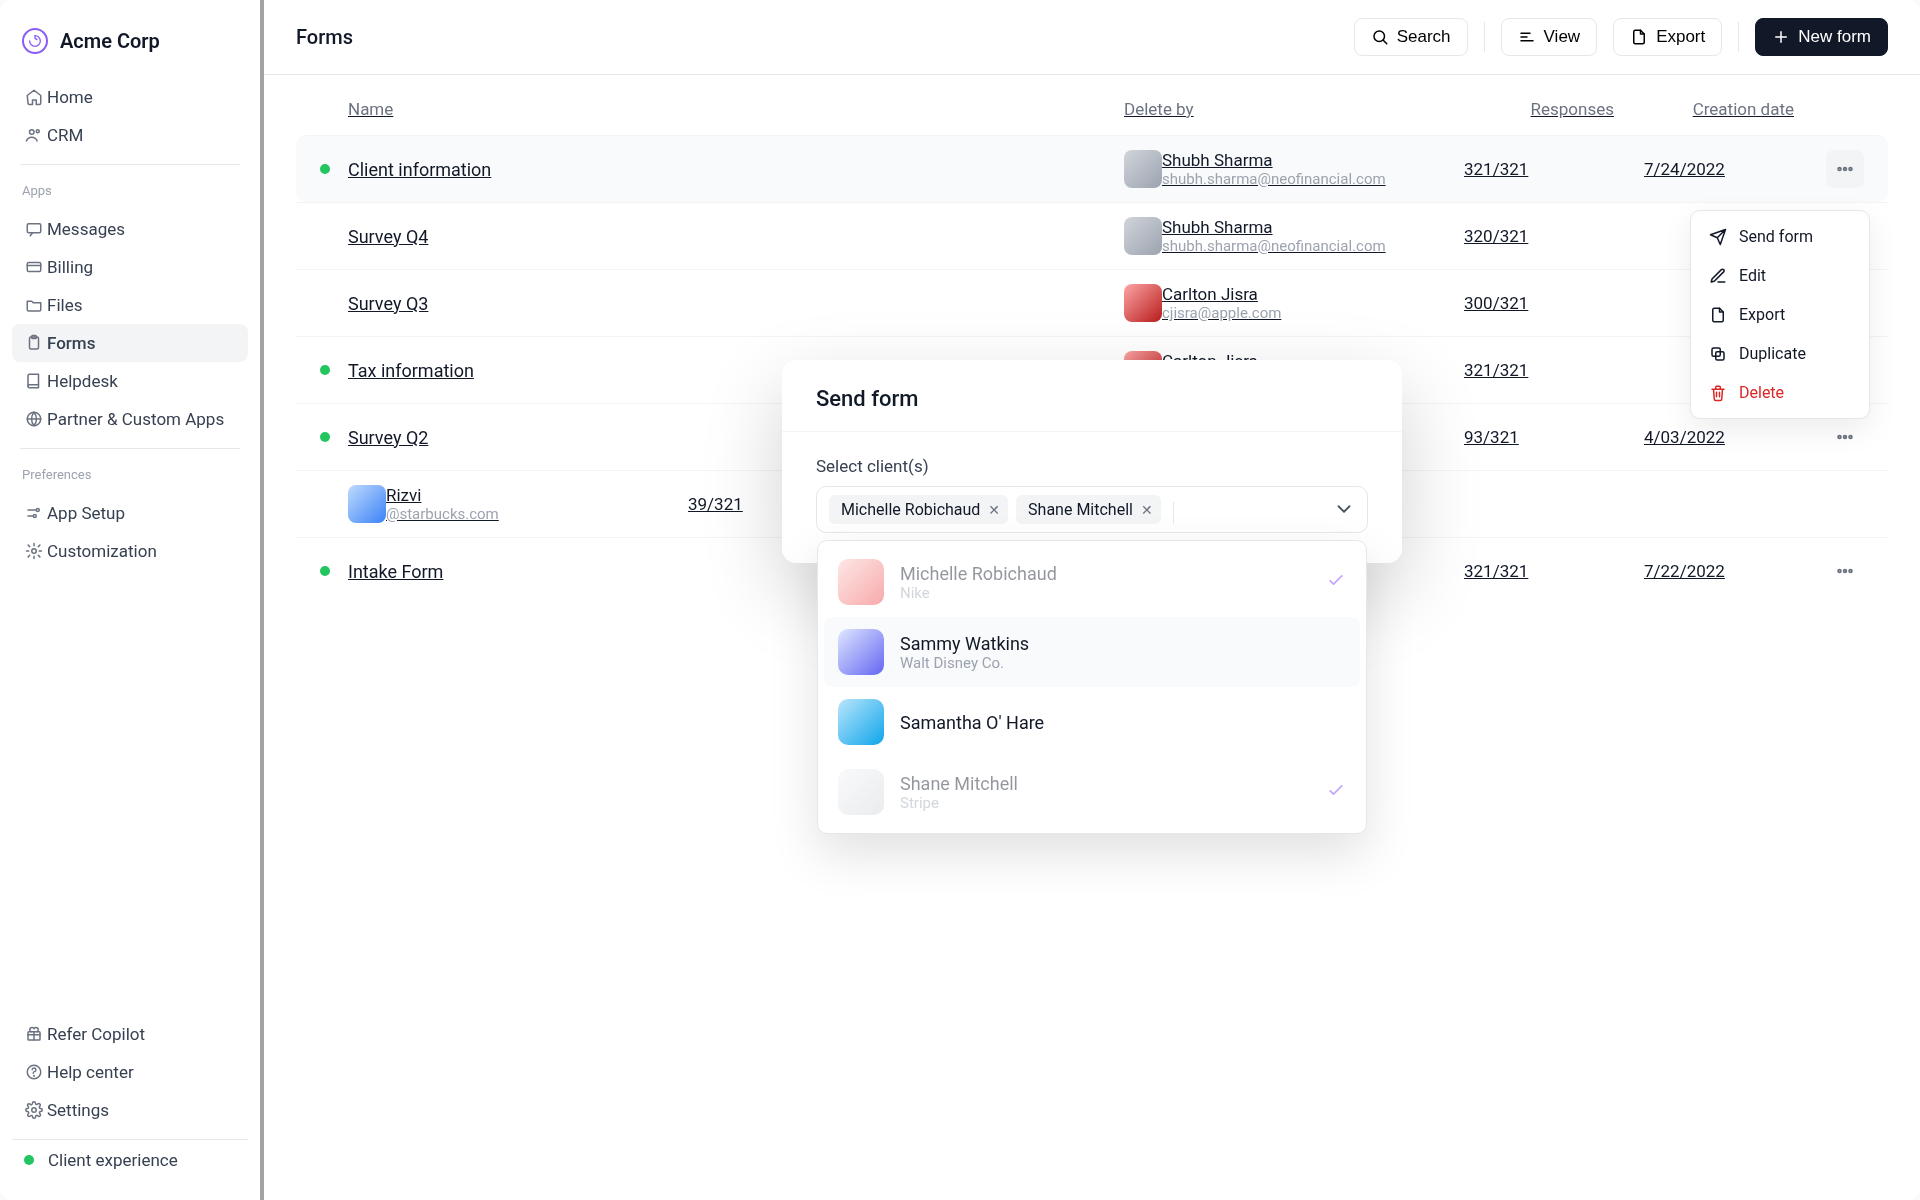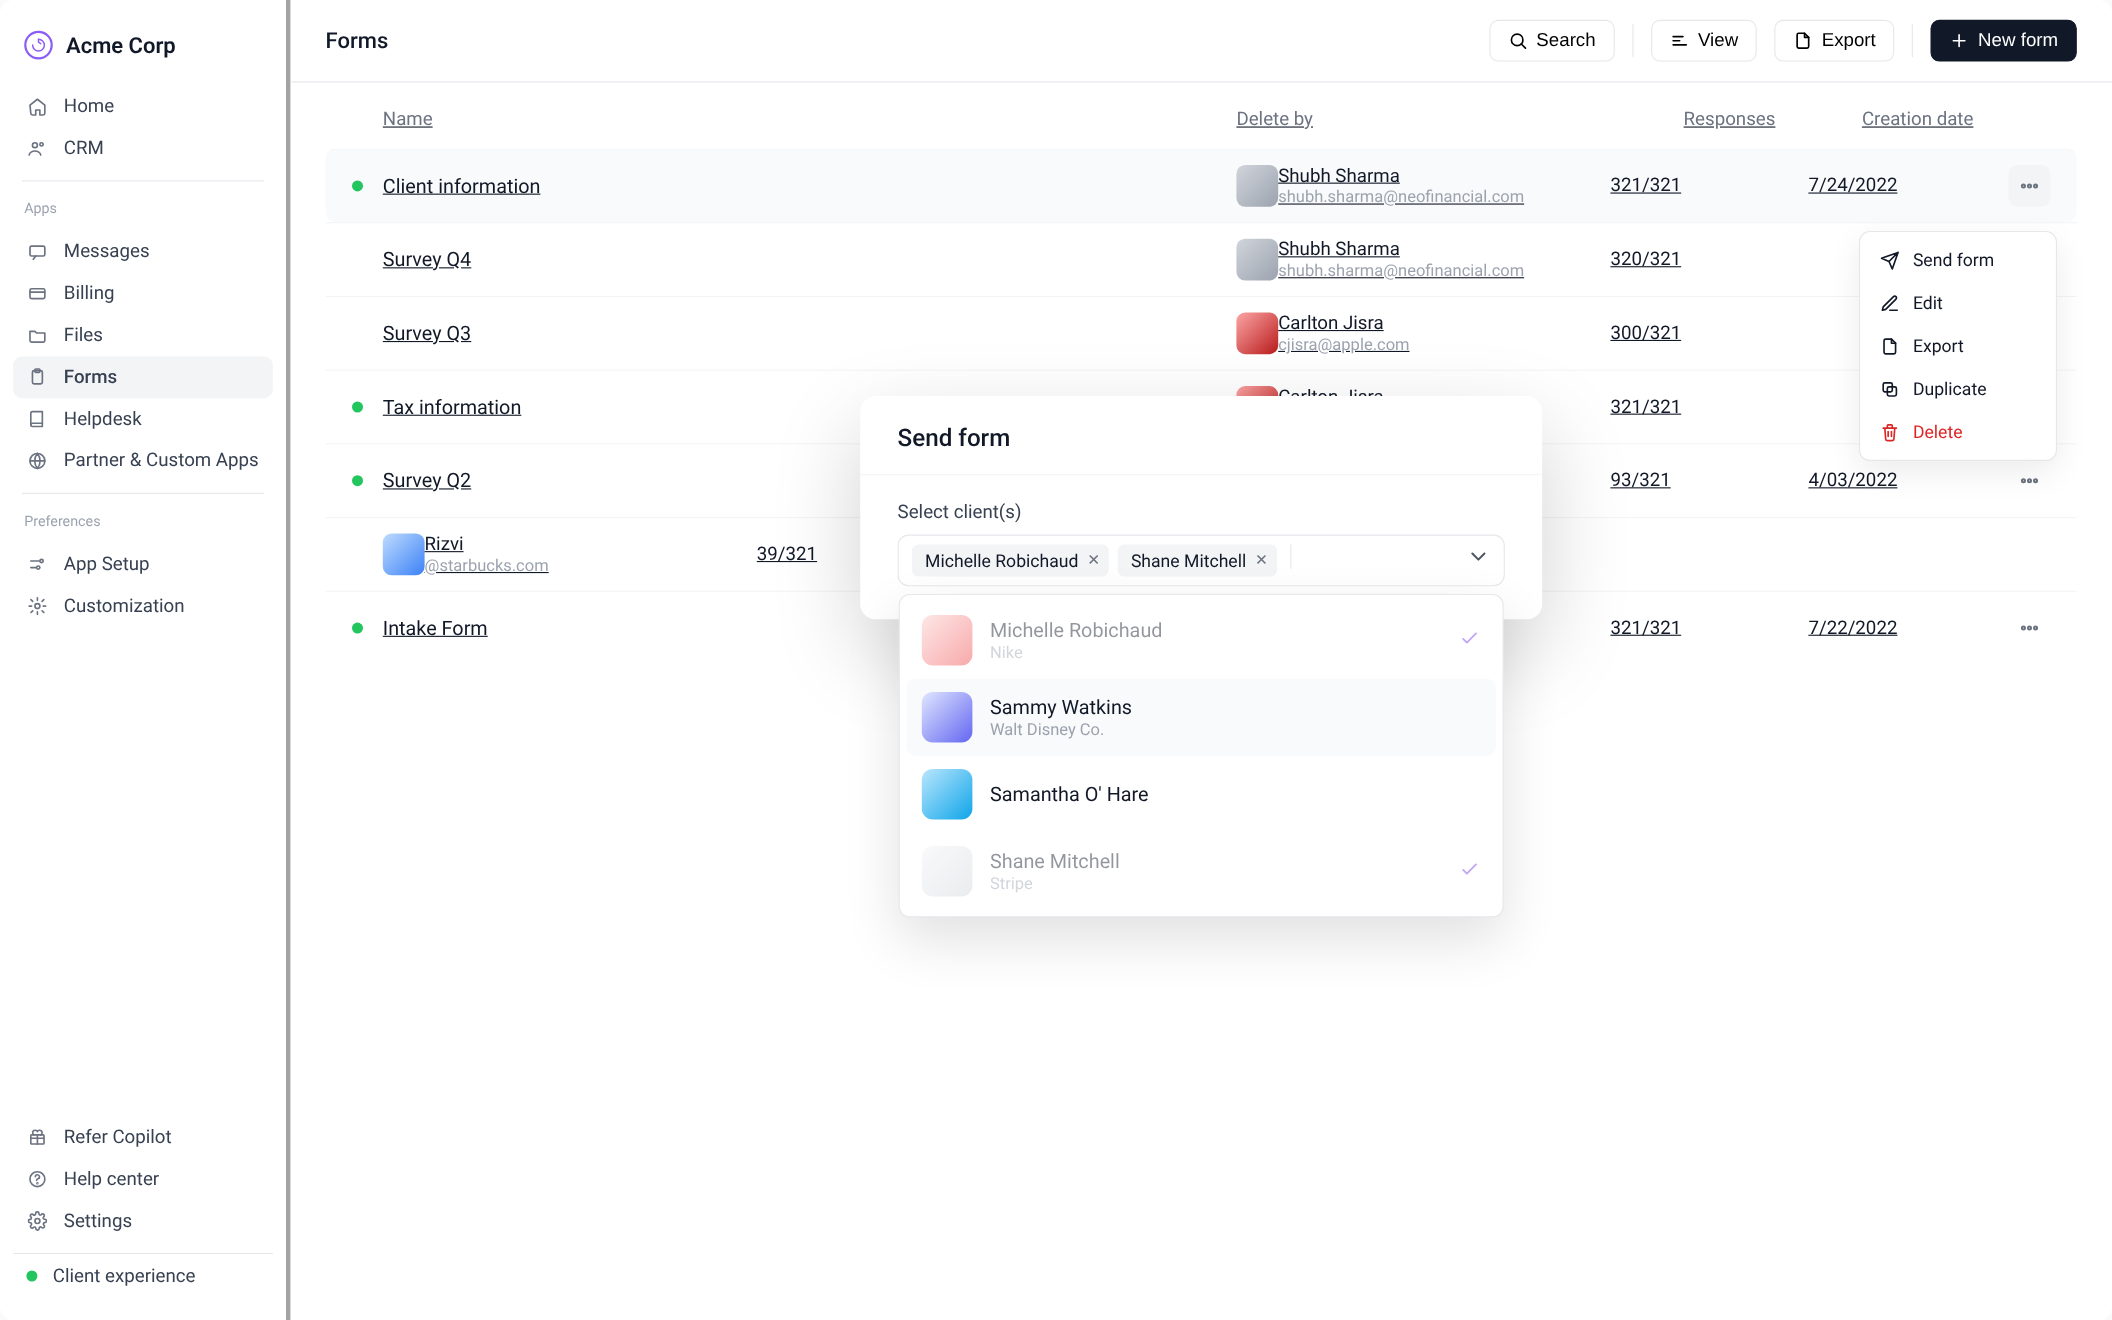--- a/index.html
+++ b/index.html
@@ -4,21 +4,21 @@
 <style>
 * { box-sizing: border-box; margin: 0; padding: 0; }
 body { font-family: -apple-system, BlinkMacSystemFont, "Segoe UI", Roboto, sans-serif; color: #111827; background: #f9fafb; width: 1920px; height: 1200px; overflow: hidden; }
 .app { display: flex; width: 100%; height: 100%; background: #fff; border-radius: 12px; margin: 0; }
 .sidebar { width: 264px; border-right: 4px solid #a3a3a3; display: flex; flex-direction: column; padding: 20px 12px; }
 .brand { display:flex; align-items:center; gap:12px; padding: 8px 10px 20px 10px; }
 .brand-logo { width:26px; height:26px; border:2px solid #8b5cf6; border-radius:50%; display:flex; align-items:center; justify-content:center; color:#8b5cf6; font-size:14px; }
 .brand-name { font-weight:600; font-size:20px; }
 .nav-section { margin-top:4px; }
 .nav-label { font-size:13px; color:#9ca3af; padding:8px 10px; }
-.nav-item { display:flex; align-items:center; gap:14px; padding:9px 12px; border-radius:8px; cursor:pointer; font-size:17px; color:#374151; }
+.nav-item { display:flex; align-items:center; gap:3px; padding:9px 12px; border-radius:8px; cursor:pointer; font-size:17px; color:#374151; }
 .nav-item.active { background:#f3f4f6; font-weight:500; }
 .nav-item .icon { width:20px; height:20px; display:flex; align-items:center; justify-content:center; color:#6b7280; }
 .nav-divider { height:1px; background:#e5e7eb; margin:10px 8px; }
 .sidebar-bottom { margin-top:auto; }
 .status-item { display:flex; align-items:center; gap:14px; padding:10px 12px; font-size:17px; color:#374151; border-top:1px solid #e5e7eb; margin-top:10px; }
 .dot-green { width:10px; height:10px; border-radius:50%; background:#22c55e; }
 .main { flex:1; display:flex; flex-direction:column; position:relative; }
 .topbar { display:flex; align-items:center; padding:18px 32px; border-bottom:1px solid #e5e7eb; gap:16px; }
 .page-title { font-size:20px; font-weight:500; }
 .topbar-spacer { flex:1; }
@@ -52,21 +52,21 @@
 .dots-btn { width:38px; height:38px; border-radius:8px; display:flex; align-items:center; justify-content:center; cursor:pointer; color:#6b7280; }
 .dots-btn.active { background:#f3f4f6; }
 .context-menu { position:absolute; top:210px; right:50px; width:180px; background:#fff; border:1px solid #e5e7eb; border-radius:10px; box-shadow:0 10px 30px rgba(0,0,0,0.08); padding:6px; z-index:30; }
 .menu-item { display:flex; align-items:center; gap:12px; padding:10px 12px; border-radius:6px; cursor:pointer; font-size:16px; }
 .menu-item.danger { color:#dc2626; }
 .menu-item .icon { width:18px; height:18px; }
 .modal { position:absolute; top:360px; left:50%; transform:translateX(-50%); width:620px; background:#fff; border-radius:14px; box-shadow:0 30px 80px rgba(0,0,0,0.18); z-index:40; }
 .modal-header { padding:26px 34px 20px; font-size:22px; font-weight:500; border-bottom:1px solid #f3f4f6; }
 .modal-body { padding:24px 34px 30px; }
 .field-label { font-size:17px; color:#374151; margin-bottom:10px; }
-.multiselect { border:1px solid #e5e7eb; border-radius:10px; padding:8px 12px; display:flex; align-items:flex-start; flex-wrap:wrap; gap:8px; position:relative; }
+.multiselect { border:1px solid #e5e7eb; border-radius:10px; padding:8px 12px; display:flex; align-items:flex-end; flex-wrap:wrap; gap:8px; position:relative; }
 .chip { background:#f3f4f6; border-radius:6px; padding:5px 8px 5px 12px; font-size:16px; display:flex; align-items:center; gap:8px; }
 .chip-x { cursor:pointer; color:#6b7280; font-size:14px; }
 .chip-divider { width:1px; height:22px; background:#e5e7eb; margin:0 4px; }
 .caret { margin-left:auto; color:#4b5563; }
 .dropdown { position:absolute; top:100%; left:0; right:0; margin-top:8px; background:#fff; border:1px solid #e5e7eb; border-radius:10px; box-shadow:0 20px 50px rgba(0,0,0,0.12); padding:6px; z-index:50; }
 .option { display:flex; align-items:center; gap:16px; padding:12px 14px; border-radius:8px; cursor:pointer; }
 .option.hover { background:#f9fafb; }
 .option.dim { opacity:0.45; }
 .opt-avatar { width:46px; height:46px; border-radius:10px; background:linear-gradient(135deg,#fecaca,#ef4444); flex-shrink:0; }
 .opt-avatar.b { background:linear-gradient(135deg,#e0e7ff,#6366f1); }

